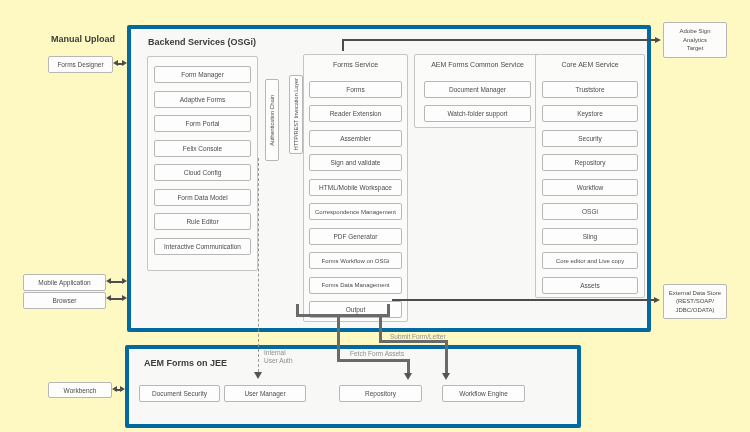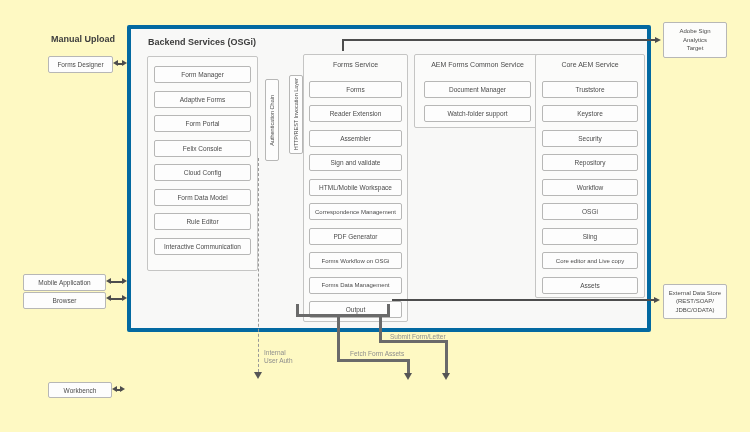--- a/index.html
+++ b/index.html
@@ -133,20 +133,27 @@
     <span>Adobe Sign</span>
     <span>Analytics</span>
     <span>Target</span>
   </div>
   <div class="mbox" style="left:663px; top:284px; width:64px; height:35px;">
     <span>External Data Store</span>
     <span>(REST/SOAP/</span>
     <span>JDBC/ODATA)</span>
   </div>
 
+  <div class="container" style="left:125px; top:345px; width:448px; height:75px;">
+    <div class="container-title" style="left:15px; top:9px;">AEM Forms on JEE</div>
+    <div class="box floatbox" style="left:10px; top:36px; width:81px;">Document Security</div>
+    <div class="box floatbox" style="left:95px; top:36px; width:82px;">User Manager</div>
+    <div class="box floatbox" style="left:210px; top:36px; width:83px;">Repository</div>
+    <div class="box floatbox" style="left:313px; top:36px; width:83px;">Workflow Engine</div>
+  </div>
 
   <div class="darrow" style="left:113px; top:60px; width:14px;">
     <span class="tl"></span>
       <span class="ln"></span>
       <span class="tr"></span>
   </div>
   <div class="darrow" style="left:106px; top:278px; width:21px;">
     <span class="tl"></span>
       <span class="ln"></span>
       <span class="tr"></span>

